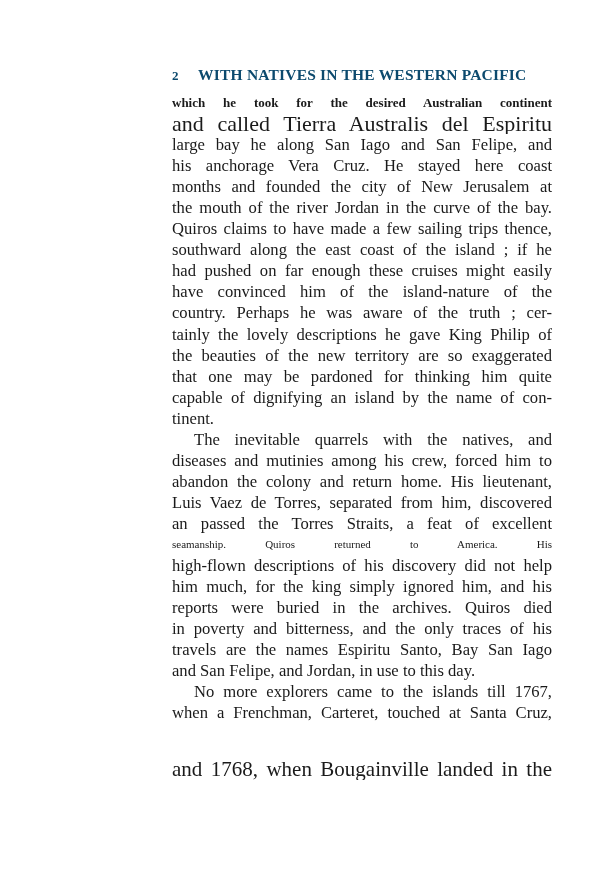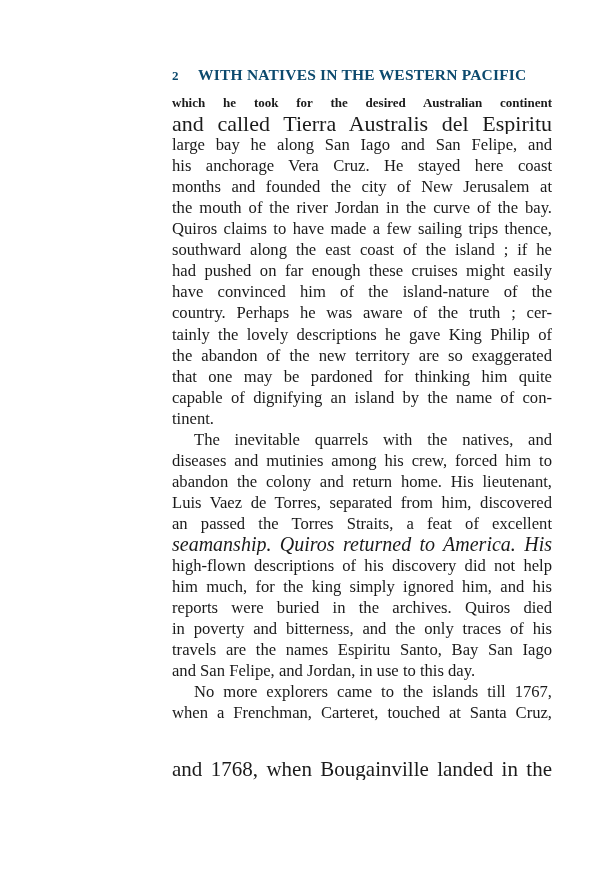--- a/index.html
+++ b/index.html
@@ -81,30 +81,30 @@
       <div class="line" style="white-space: normal; font-size: 16.6px; height: 21.06px; overflow: hidden;">large bay he along San Iago and San Felipe, and</div>
       <div class="line" style="white-space: normal; font-size: 16.6px; height: 21.06px; overflow: hidden;">his anchorage Vera Cruz.  He stayed here coast</div>
       <div class="line" style="white-space: normal; font-size: 16.6px; height: 21.06px; overflow: hidden;">months and founded the city of New Jerusalem at</div>
       <div class="line" style="white-space: normal; font-size: 16.6px; height: 21.06px; overflow: hidden;">the mouth of the river Jordan in the curve of the bay.</div>
       <div class="line" style="white-space: normal; font-size: 16.6px; height: 21.06px; overflow: hidden;">Quiros claims to have made a few sailing trips thence,</div>
       <div class="line" style="white-space: normal; font-size: 16.6px; height: 21.06px; overflow: hidden;">southward along the east coast of the island ; if he</div>
       <div class="line" style="white-space: normal; font-size: 16.6px; height: 21.06px; overflow: hidden;">had pushed on far enough these cruises might easily</div>
       <div class="line" style="white-space: normal; font-size: 16.6px; height: 21.06px; overflow: hidden;">have convinced him of the island-nature of the</div>
       <div class="line" style="white-space: normal; font-size: 16.6px; height: 21.06px; overflow: hidden;">country.  Perhaps he was aware of the truth ; cer-</div>
       <div class="line" style="white-space: normal; font-size: 16.6px; height: 21.06px; overflow: hidden;">tainly the lovely descriptions he gave King Philip of</div>
-      <div class="line" style="white-space: normal; font-size: 16.6px; height: 21.06px; overflow: hidden;">the abandon of the new territory are so exaggerated</div>
+      <div class="line" style="white-space: normal; font-size: 16.6px; height: 21.06px; overflow: hidden;">the beauties of the new territory are so exaggerated</div>
       <div class="line" style="white-space: normal; font-size: 16.6px; height: 21.06px; overflow: hidden;">that one may be pardoned for thinking him quite</div>
       <div class="line" style="white-space: normal; font-size: 16.6px; height: 21.06px; overflow: hidden;">capable of dignifying an island by the name of con-</div>
       <div class="line last" style="white-space: normal; font-size: 16.6px; height: 21.06px; overflow: hidden;">tinent.</div>
       <div class="line indent" style="white-space: normal; font-size: 16.6px; height: 21.06px; overflow: hidden;">The inevitable quarrels with the natives, and</div>
       <div class="line" style="white-space: normal; font-size: 16.6px; height: 21.06px; overflow: hidden;">diseases and mutinies among his crew, forced him to</div>
       <div class="line" style="white-space: normal; font-size: 16.6px; height: 21.06px; overflow: hidden;">abandon the colony and return home.  His lieutenant,</div>
       <div class="line" style="white-space: normal; font-size: 16.6px; height: 21.06px; overflow: hidden;">Luis Vaez de Torres, separated from him, discovered</div>
       <div class="line" style="white-space: normal; font-size: 16.6px; height: 21.06px; overflow: hidden;">an passed the Torres Straits, a feat of excellent</div>
-      <div class="line" style="white-space: normal; font-size: 20px; height: 21.06px; overflow: hidden; font-style: italic;">seamanship.  Quiros returned to America.  His</div>
+      <div class="line" style="white-space: normal; font-size: 11px; height: 21.06px; overflow: hidden;">seamanship.  Quiros returned to America.  His</div>
       <div class="line" style="white-space: normal; font-size: 16.6px; height: 21.06px; overflow: hidden;">high-flown descriptions of his discovery did not help</div>
       <div class="line" style="white-space: normal; font-size: 16.6px; height: 21.06px; overflow: hidden;">him much, for the king simply ignored him, and his</div>
       <div class="line" style="white-space: normal; font-size: 16.6px; height: 21.06px; overflow: hidden;">reports were buried in the archives.  Quiros died</div>
       <div class="line" style="white-space: normal; font-size: 16.6px; height: 21.06px; overflow: hidden;">in poverty and bitterness, and the only traces of his</div>
       <div class="line" style="white-space: normal; font-size: 16.6px; height: 21.06px; overflow: hidden;">travels are the names Espiritu Santo, Bay San Iago</div>
       <div class="line last" style="white-space: normal; font-size: 16.6px; height: 21.06px; overflow: hidden;">and San Felipe, and Jordan, in use to this day.</div>
       <div class="line indent" style="white-space: normal; font-size: 16.6px; height: 21.06px; overflow: hidden;">No more explorers came to the islands till 1767,</div>
       <div class="line" style="white-space: normal; font-size: 16.6px; height: 21.06px; overflow: hidden;">when a Frenchman, Carteret, touched at Santa Cruz,</div>
       <div class="line" style="white-space: normal; font-size: 21px; height: 21.06px; overflow: hidden; margin-top: 36px;">and 1768, when Bougainville landed in the northern</div>
     </div>

